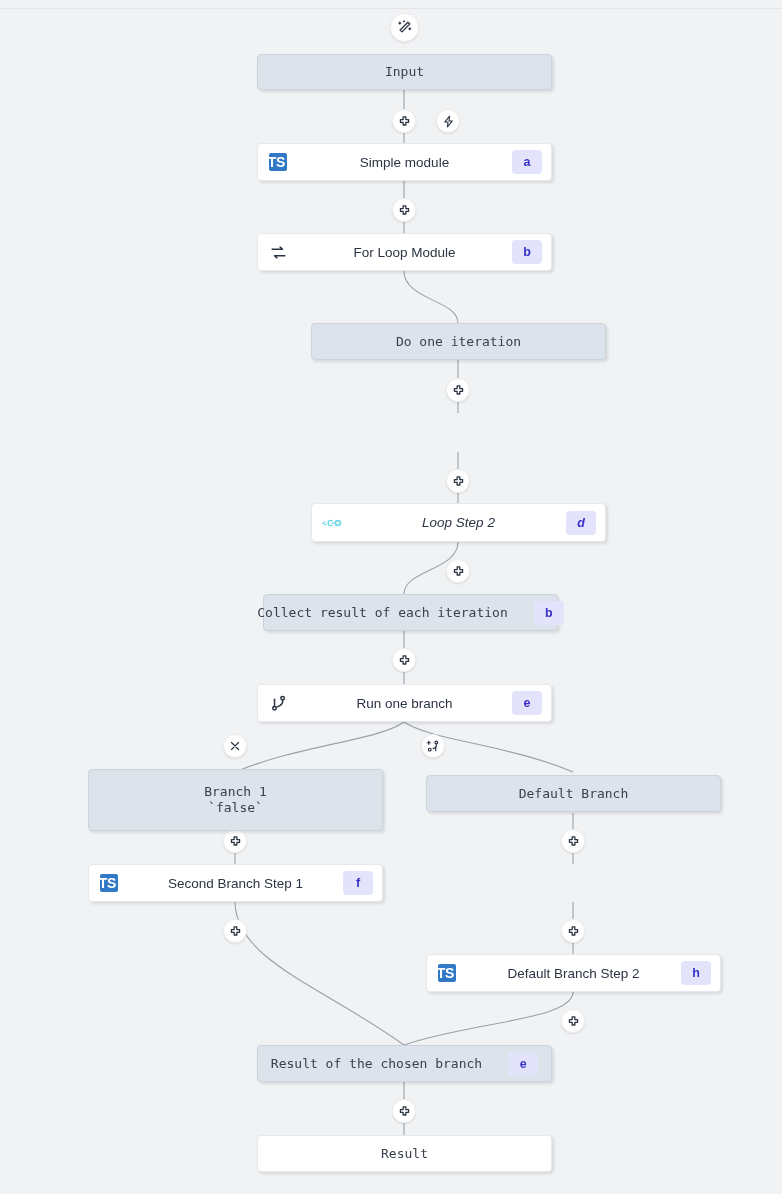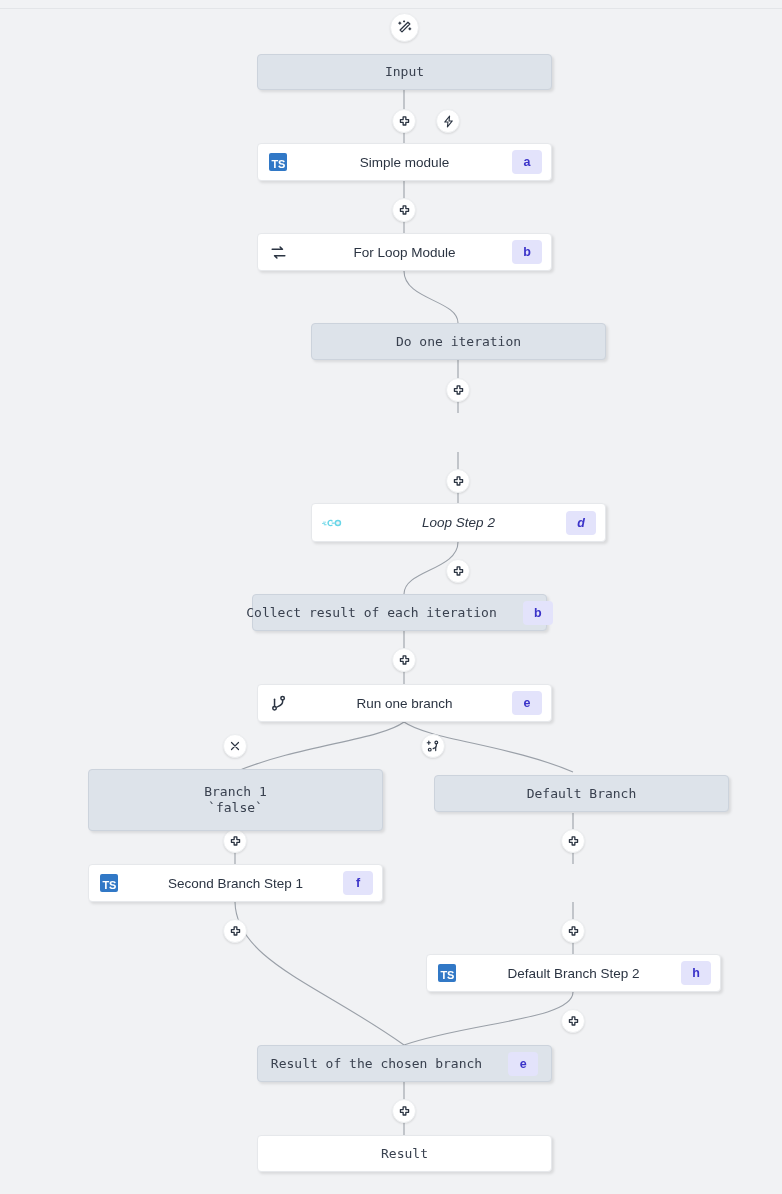--- a/index.html
+++ b/index.html
@@ -99,21 +99,21 @@
     left: 10px; top: 50%;
     transform: translateY(-50%);
     width: 20px; height: 20px;
     display: flex; align-items: center; justify-content: center;
   }
   .ts-icon {
     width: 18px; height: 18px;
     background: #3178c6;
     border-radius: 2px;
     color: #fff;
-    font-size: 11px;
+    font-size: 14px;
     font-weight: bold;
     display: flex; align-items: flex-end; justify-content: flex-end;
     padding: 0 2px 1px 0;
     letter-spacing: -0.3px;
   }
 
   
   .handle {
     position: absolute;
     width: 24px; height: 24px;
@@ -306,21 +306,21 @@
           <path d="M21.5 9 h6.5 v2.6 h-6.5 z"></path>
           <ellipse cx="35" cy="10" rx="7.2" ry="7"></ellipse>
         </g>
         <ellipse cx="35" cy="10" rx="4.1" ry="4" fill="#f1f2f4"></ellipse>
       </svg>
     </span>
     <span class="node-label">Loop Step 2</span>
     <span class="badge">d</span>
   </div>
 
-  <div class="node virtual with-badge" style="left:252px; top:594px; width:295px; height:37px;">
+  <div class="node virtual with-badge" style="left:263px; top:594px; width:295px; height:37px;">
     <span class="node-label">Collect result of each iteration</span>
     <span class="badge">b</span>
   </div>
 
   <div class="node module" style="left:257px; top:684px; width:295px; height:38px;">
     <span class="lang-icon">
       <svg width="19" height="19" viewBox="0 0 24 24" fill="none" stroke="#2b3442" stroke-width="1.9" stroke-linecap="round" stroke-linejoin="round">
         <circle cx="7" cy="18" r="2.2"></circle>
         <circle cx="17.2" cy="5.4" r="2.2"></circle>
         <path d="M7 15.8 V6.5"></path>
@@ -329,21 +329,21 @@
     </span>
     <span class="node-label">Run one branch</span>
     <span class="badge">e</span>
   </div>
 
   <div class="node virtual" style="left:88px; top:769px; width:295px; height:62px;">
     <span class="node-label">Branch 1
 `false`</span>
   </div>
 
-  <div class="node virtual" style="left:426px; top:775px; width:295px; height:37px;margin-left:8px;">
+  <div class="node virtual" style="left:426px; top:775px; width:295px; height:37px;">
     <span class="node-label">Default Branch</span>
   </div>
 
   <div class="node module" style="left:88px; top:864px; width:295px; height:38px;">
     <span class="lang-icon">
       <span class="ts-icon">TS</span>
     </span>
     <span class="node-label">Second Branch Step 1</span>
     <span class="badge">f</span>
   </div>

